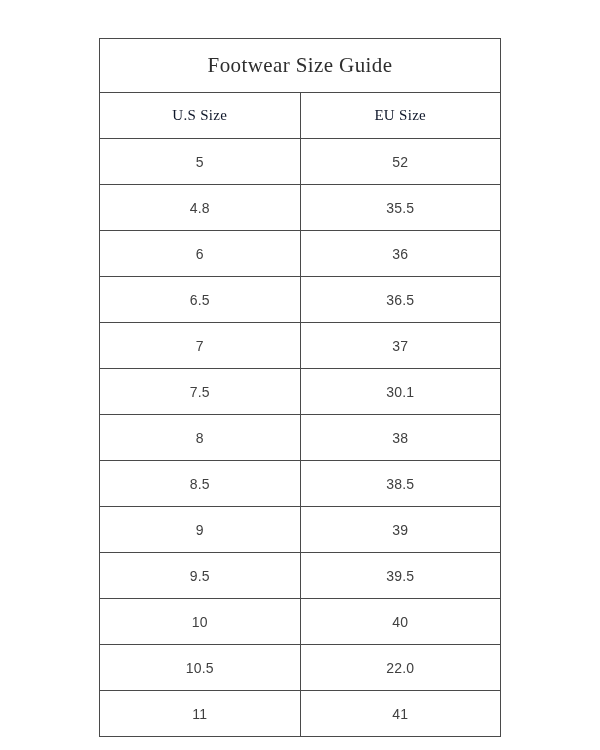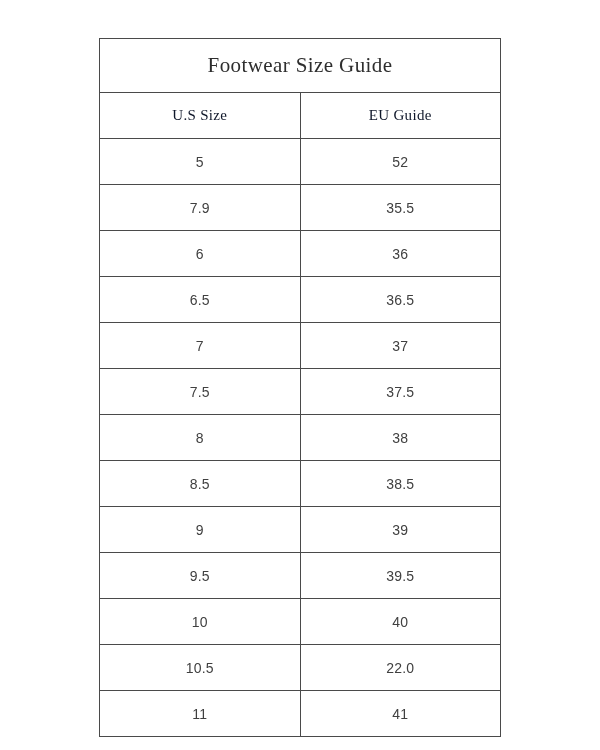--- a/index.html
+++ b/index.html
@@ -65,45 +65,45 @@
 
 <div class="page">
   <div class="size-table-wrap">
     <table class="size-table">
       <tbody>
         <tr>
           <td class="title-cell" colspan="2">Footwear Size Guide</td>
         </tr>
         <tr>
           <th class="header-cell">U.S Size</th>
-          <th class="header-cell">EU Guide</th>
+          <th class="header-cell">EU Size</th>
         </tr>
         <tr>
           <td class="data-cell">5</td>
           <td class="data-cell">52</td>
         </tr>
         <tr>
-          <td class="data-cell">7.9</td>
+          <td class="data-cell">4.8</td>
           <td class="data-cell">35.5</td>
         </tr>
         <tr>
           <td class="data-cell">6</td>
           <td class="data-cell">36</td>
         </tr>
         <tr>
           <td class="data-cell">6.5</td>
           <td class="data-cell">36.5</td>
         </tr>
         <tr>
           <td class="data-cell">7</td>
           <td class="data-cell">37</td>
         </tr>
         <tr>
           <td class="data-cell">7.5</td>
-          <td class="data-cell">37.5</td>
+          <td class="data-cell">30.1</td>
         </tr>
         <tr>
           <td class="data-cell">8</td>
           <td class="data-cell">38</td>
         </tr>
         <tr>
           <td class="data-cell">8.5</td>
           <td class="data-cell">38.5</td>
         </tr>
         <tr>

